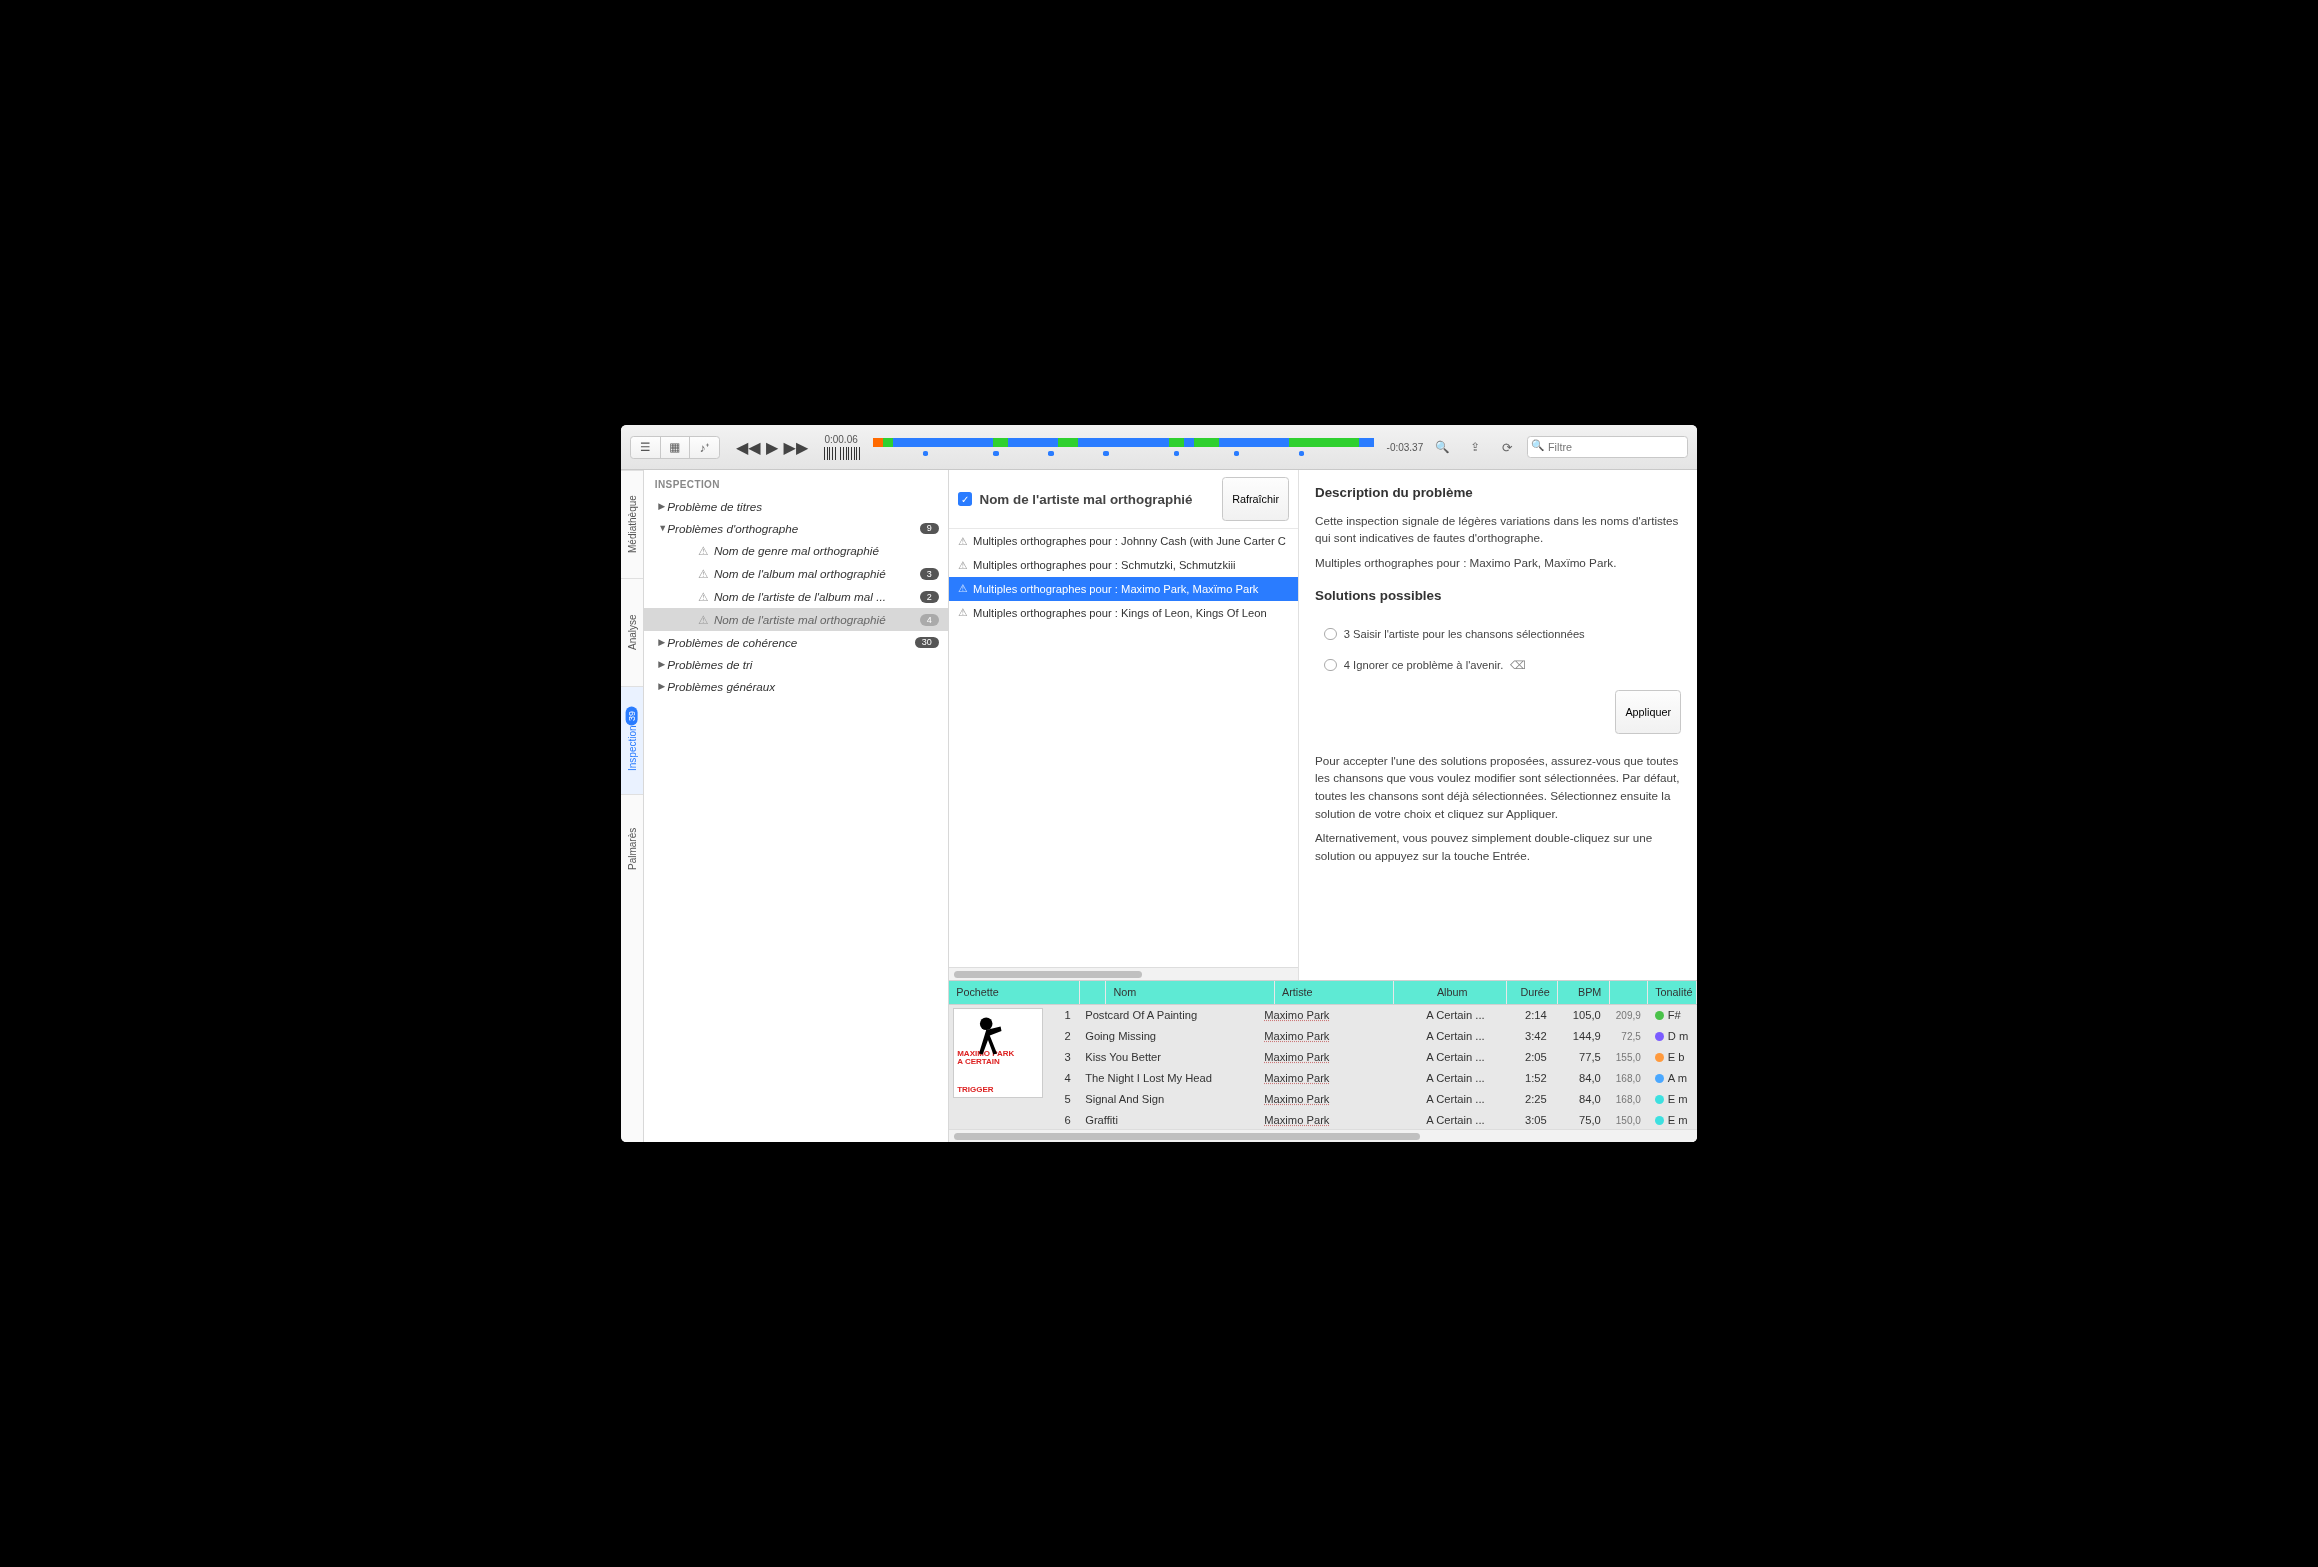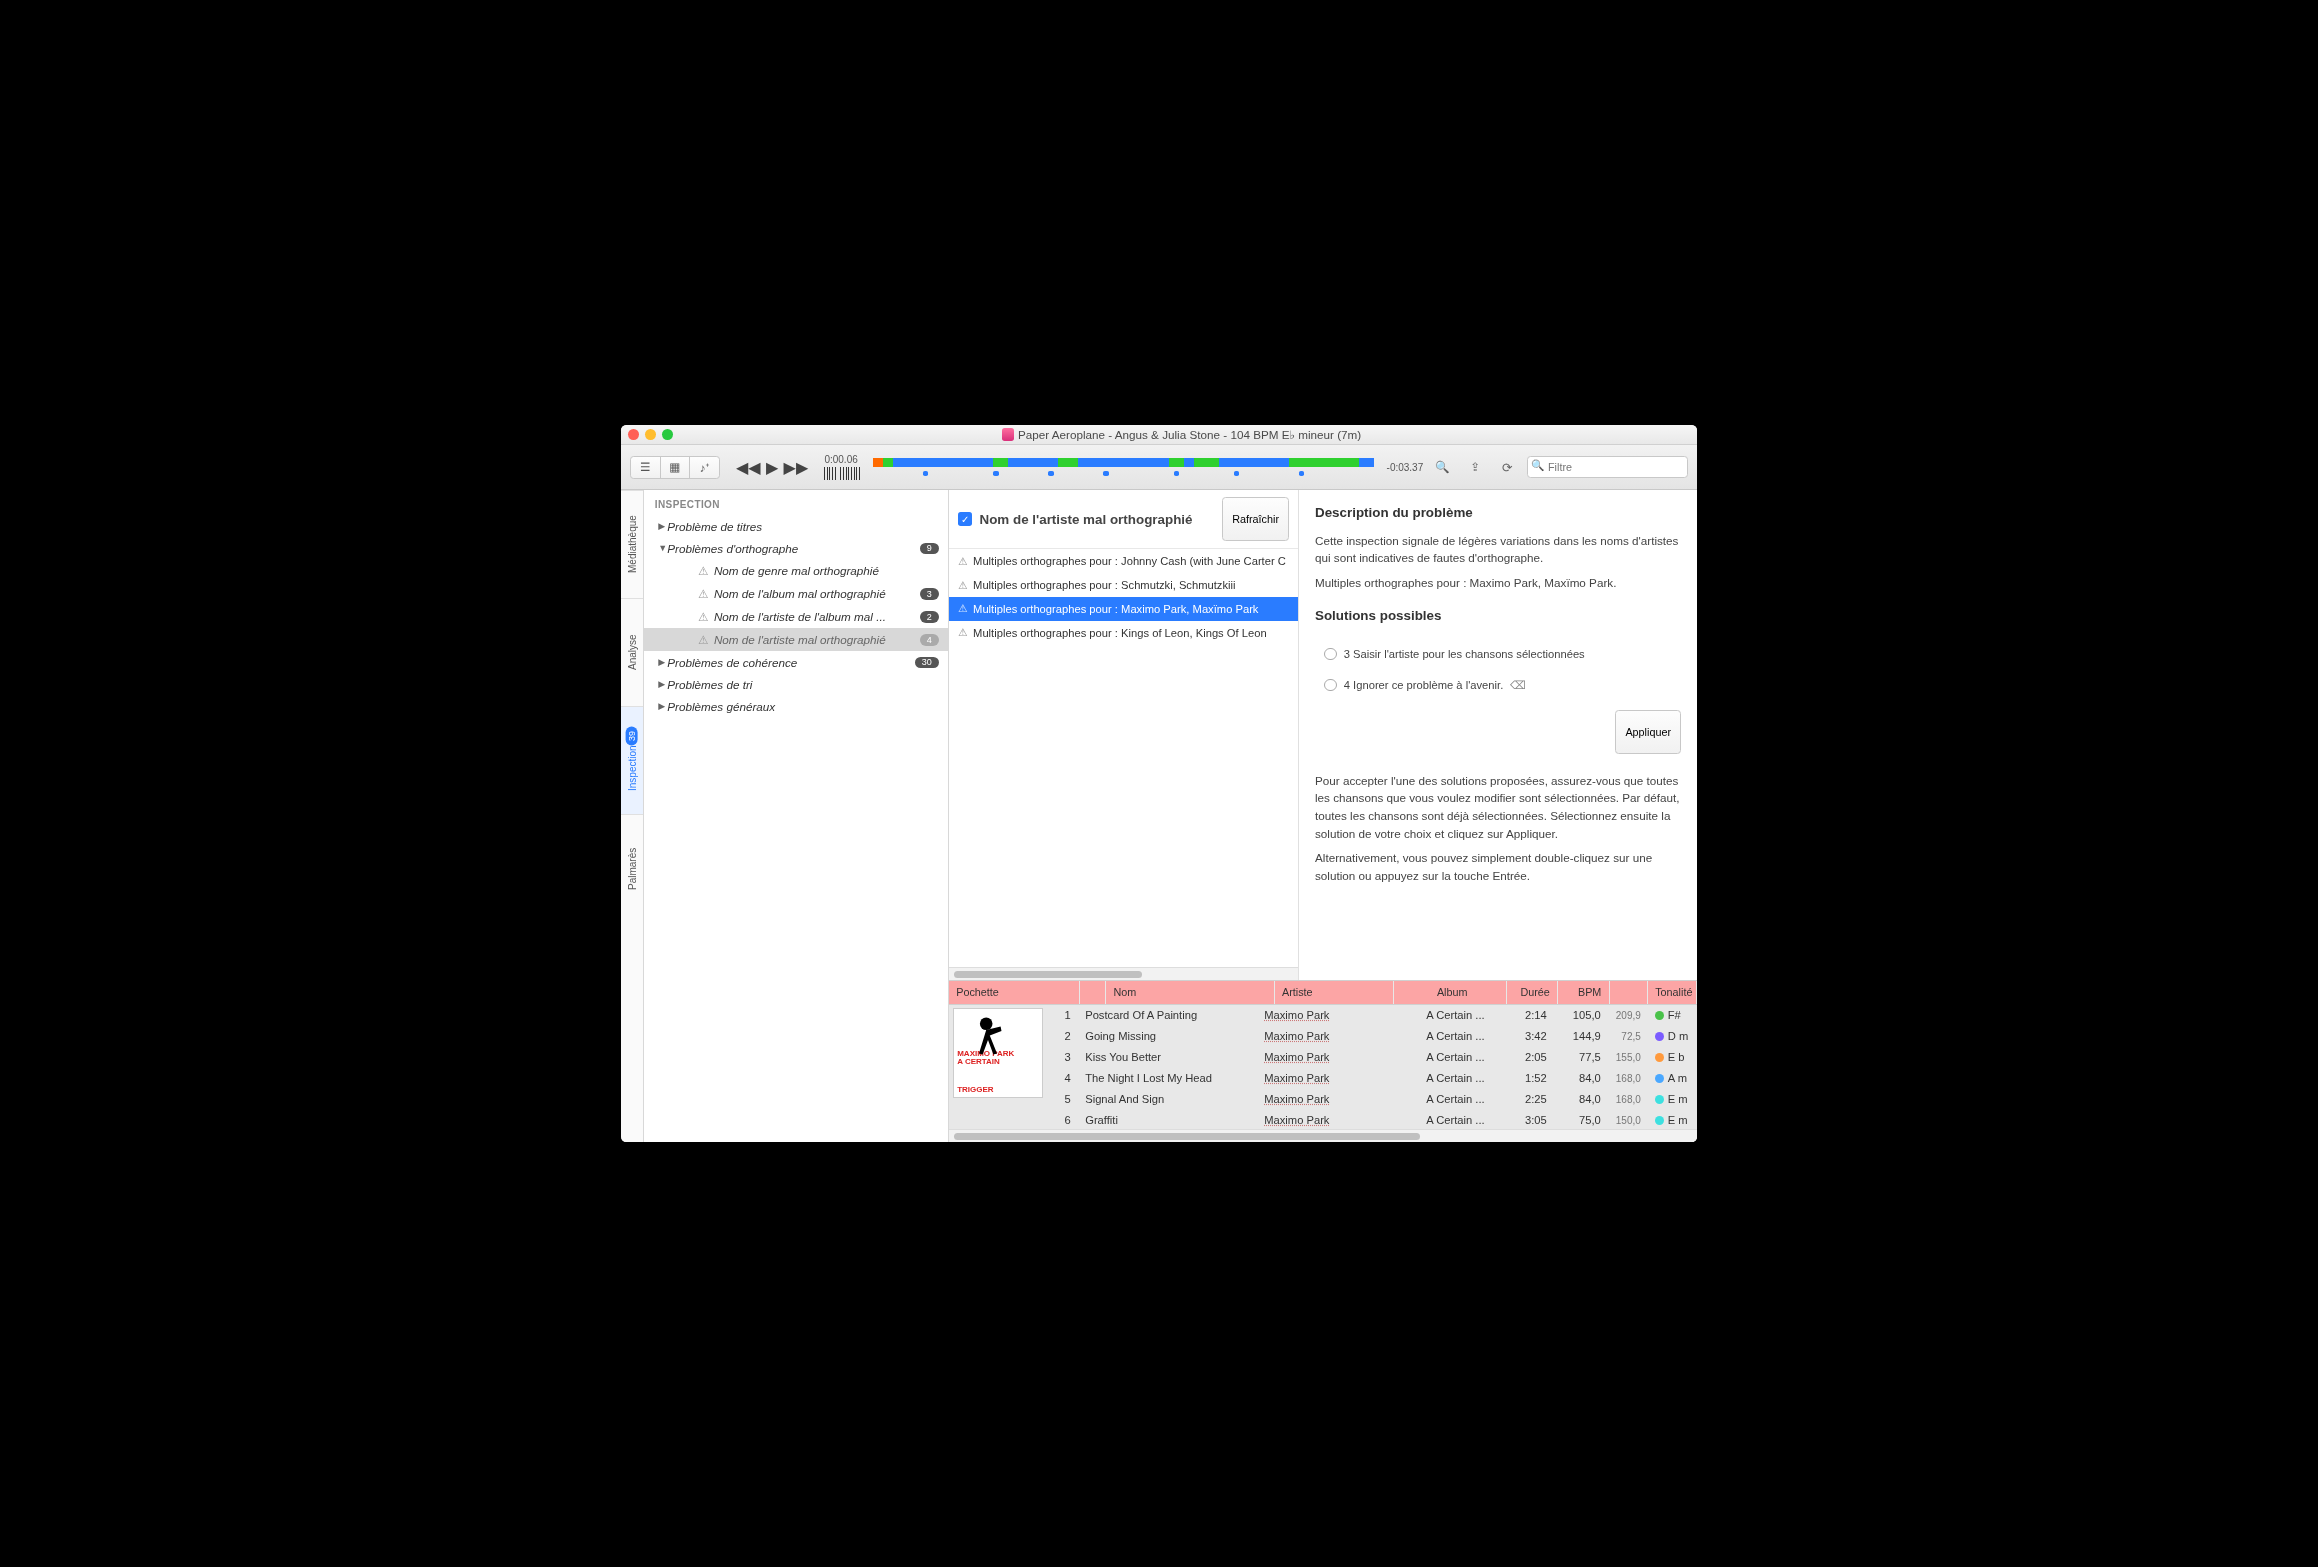--- a/index.html
+++ b/index.html
@@ -65,21 +65,21 @@
 .sol-item { display:flex; gap:7.2px; padding:7.2px 9px; border-radius:5.4px; align-items:flex-start; font-size:11.2px; cursor:pointer; }
 .sol-item.sel { background:#e8e8e8; }
 .radio { width:12.6px; height:12.6px; border:0.9px solid #aaa; border-radius:50%; flex:none; margin-top:1.8px; display:flex; align-items:center; justify-content:center; }
 .sol-item.sel .radio { border-color:#2a7cff; }
 .sol-item.sel .radio::after { content:""; width:7.2px; height:7.2px; background:#2a7cff; border-radius:50%; }
 .apply { text-align:right; margin-top:9px; }
 .del-ico { color:#888; margin-left:3.6px; }
 .hscroll { height:12.6px; background:#f2f2f2; border-top:0.9px solid #ddd; position:relative; }
 .hscroll-thumb { position:absolute; height:7.2px; top:2.7px; background:#c0c0c0; border-radius:3.6px; }
 .table-wrap { height: 161px; display:flex; flex-direction:column; overflow:hidden; }
-.thead { display:flex; background:#fca5a5; border-bottom:0.9px solid #d0d0d0; font-size:10.8px; color:#333; }
+.thead { display:flex; background:#5eead4; border-bottom:0.9px solid #d0d0d0; font-size:10.8px; color:#333; }
 .th { padding:5.4px 7.2px; border-right:0.9px solid #e8e8e8; }
 .tbody { flex:1; overflow-y:auto; background:#e8e8e8; }
 .trow { display:flex; align-items:center; font-size:11.2px; color:#333; padding:1.8px 0; }
 .td { padding:2.7px 7.2px; }
 .c-cover { width:139px; }
 .c-n { width:27px; text-align:right; }
 .c-name { width:179px; }
 .c-artist { width:126px; }
 .c-album { width:81px;margin-left:36px; }
 .c-dur { width:54px; text-align:right; }
@@ -88,31 +88,20 @@
 .c-key { width:49px; display:flex; align-items:center; gap:3.6px; }
 .keydot { width:9px; height:9px; border-radius:50%; }
 .artist-link { text-decoration: underline dotted #c77; color:#333; }
 .cover { width:90px; height:90px; background:#fff; border:0.9px solid #ccc; margin:3.6px; display:flex; flex-direction:column; justify-content:flex-end; padding:3.6px; font-size:8px; font-weight:bold; color:#d22; line-height:1; position:relative; }
 .cover svg { position:absolute; top:3.6px; left:16px; }
 </style>
 </head>
 <body>
 
 <div class="window">
-  <div class="titlebar">
-    <div class="traffic">
-      <div class="dot r"></div>
-      <div class="dot y"></div>
-      <div class="dot g"></div>
-    </div>
-    <div class="title">
-      <span class="title-icon"></span>
-      <span>Paper Aeroplane - Angus &amp; Julia Stone - 104 BPM E♭ mineur (7m)</span>
-    </div>
-  </div>
 
   <div class="toolbar">
     <div class="tb-group">
       <div class="tb-btn">☰</div>
       <div class="tb-btn">▦</div>
       <div class="tb-btn">♪⁺</div>
     </div>
     <div class="playback">
       <span class="pb">◀◀</span>
       <span class="pb">▶</span>

